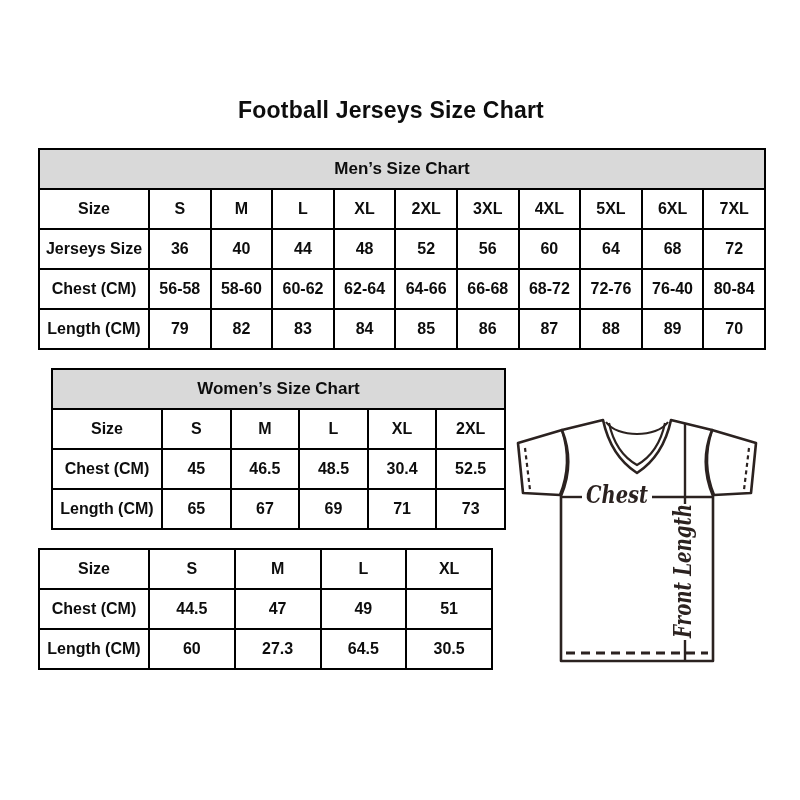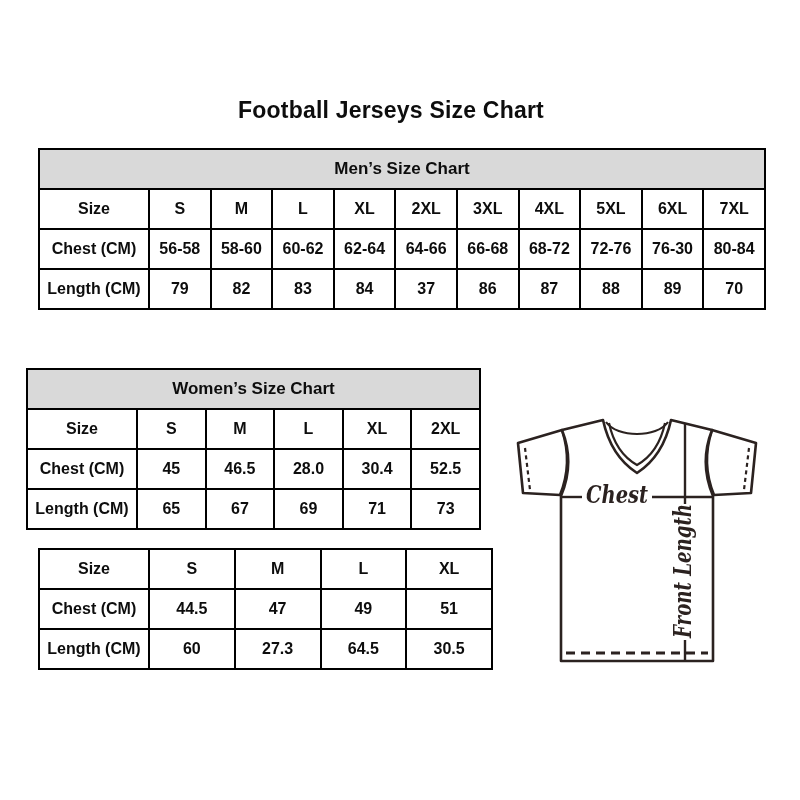--- a/index.html
+++ b/index.html
@@ -18,21 +18,21 @@
   .tbl tr { height: 40px; }
   .tbl th, .tbl td {
     border: 2px solid var(--border, #000);
     text-align: center; vertical-align: middle;
     font-weight: bold; font-size: 16px; color: var(--text, #000);
     padding: 0; overflow: hidden; white-space: nowrap;
   }
   .tbl tr.hdr th { background: var(--header-bg, #d9d9d9); font-size: 17px; }
 
   #mens   { left: 38px; top: 148px; width: 728px; height: 200px; }
-  #womens { left: 26px; top: 368px; width: 455px; height: 160px; }
+  #womens { left: 51px; top: 368px; width: 455px; height: 160px; }
   #youth  { left: 38px; top: 548px; width: 455px; height: 160px; }
 
   .jersey { position: absolute; left: 505px; top: 403px; width: 260px; height: 270px; }
   .jersey .outline { fill: #ffffff; stroke: var(--line, #2b2220); stroke-width: 2.6; stroke-linejoin: round; stroke-linecap: round; }
   .jersey .thin    { fill: none; stroke: var(--line, #2b2220); stroke-width: 2.2; }
   .jersey .measure { fill: none; stroke: var(--line, #2b2220); stroke-width: 2.4; }
   .jersey .hemline { fill: none; stroke: var(--line, #2b2220); stroke-width: 2.8; }
   .jersey text {
     fill: var(--line, #2b2220);
     font-family: "DejaVu Serif", serif;
@@ -72,39 +72,52 @@
             <td>L</td>
             <td>XL</td>
             <td>2XL</td>
             <td>3XL</td>
             <td>4XL</td>
             <td>5XL</td>
             <td>6XL</td>
             <td>7XL</td>
           </tr>
           <tr>
+            <th>Jerseys Size</th>
+            <td>36</td>
+            <td>40</td>
+            <td>44</td>
+            <td>48</td>
+            <td>52</td>
+            <td>56</td>
+            <td>60</td>
+            <td>64</td>
+            <td>68</td>
+            <td>72</td>
+          </tr>
+          <tr>
             <th>Chest (CM)</th>
             <td>56-58</td>
             <td>58-60</td>
             <td>60-62</td>
             <td>62-64</td>
             <td>64-66</td>
             <td>66-68</td>
             <td>68-72</td>
             <td>72-76</td>
-            <td>76-30</td>
+            <td>76-40</td>
             <td>80-84</td>
           </tr>
           <tr>
             <th>Length (CM)</th>
             <td>79</td>
             <td>82</td>
             <td>83</td>
             <td>84</td>
-            <td>37</td>
+            <td>85</td>
             <td>86</td>
             <td>87</td>
             <td>88</td>
             <td>89</td>
             <td>70</td>
           </tr>
         </tbody>
       </table>
     </div>
   <div class="tbl" id="womens">
@@ -126,21 +139,21 @@
             <td>S</td>
             <td>M</td>
             <td>L</td>
             <td>XL</td>
             <td>2XL</td>
           </tr>
           <tr>
             <th>Chest (CM)</th>
             <td>45</td>
             <td>46.5</td>
-            <td>28.0</td>
+            <td>48.5</td>
             <td>30.4</td>
             <td>52.5</td>
           </tr>
           <tr>
             <th>Length (CM)</th>
             <td>65</td>
             <td>67</td>
             <td>69</td>
             <td>71</td>
             <td>73</td>

